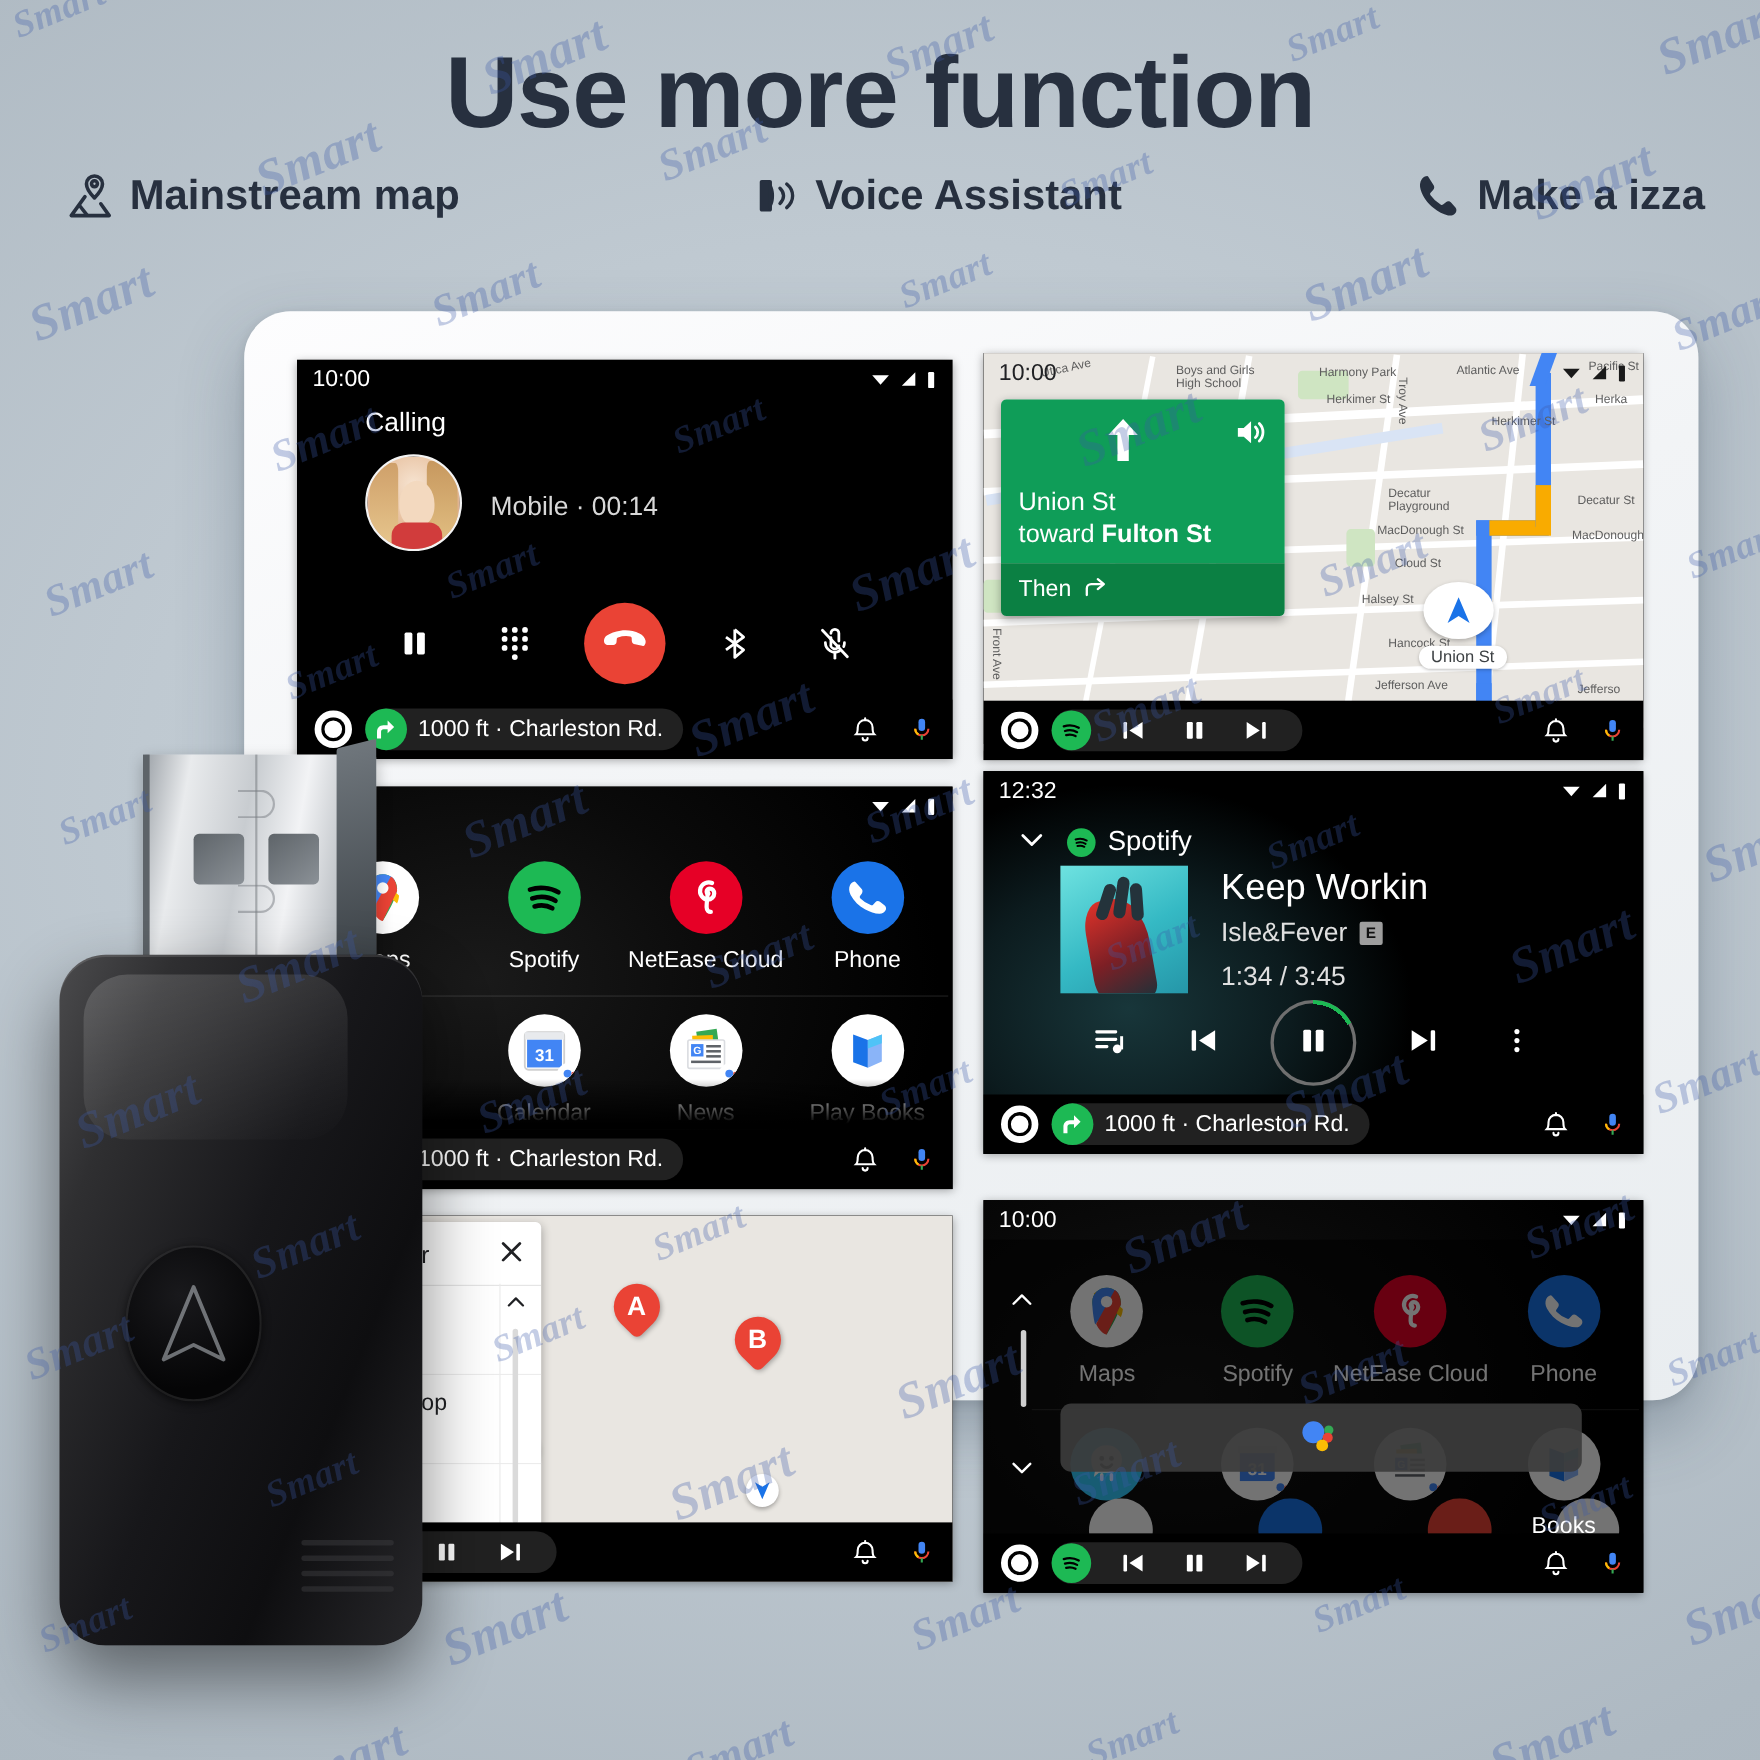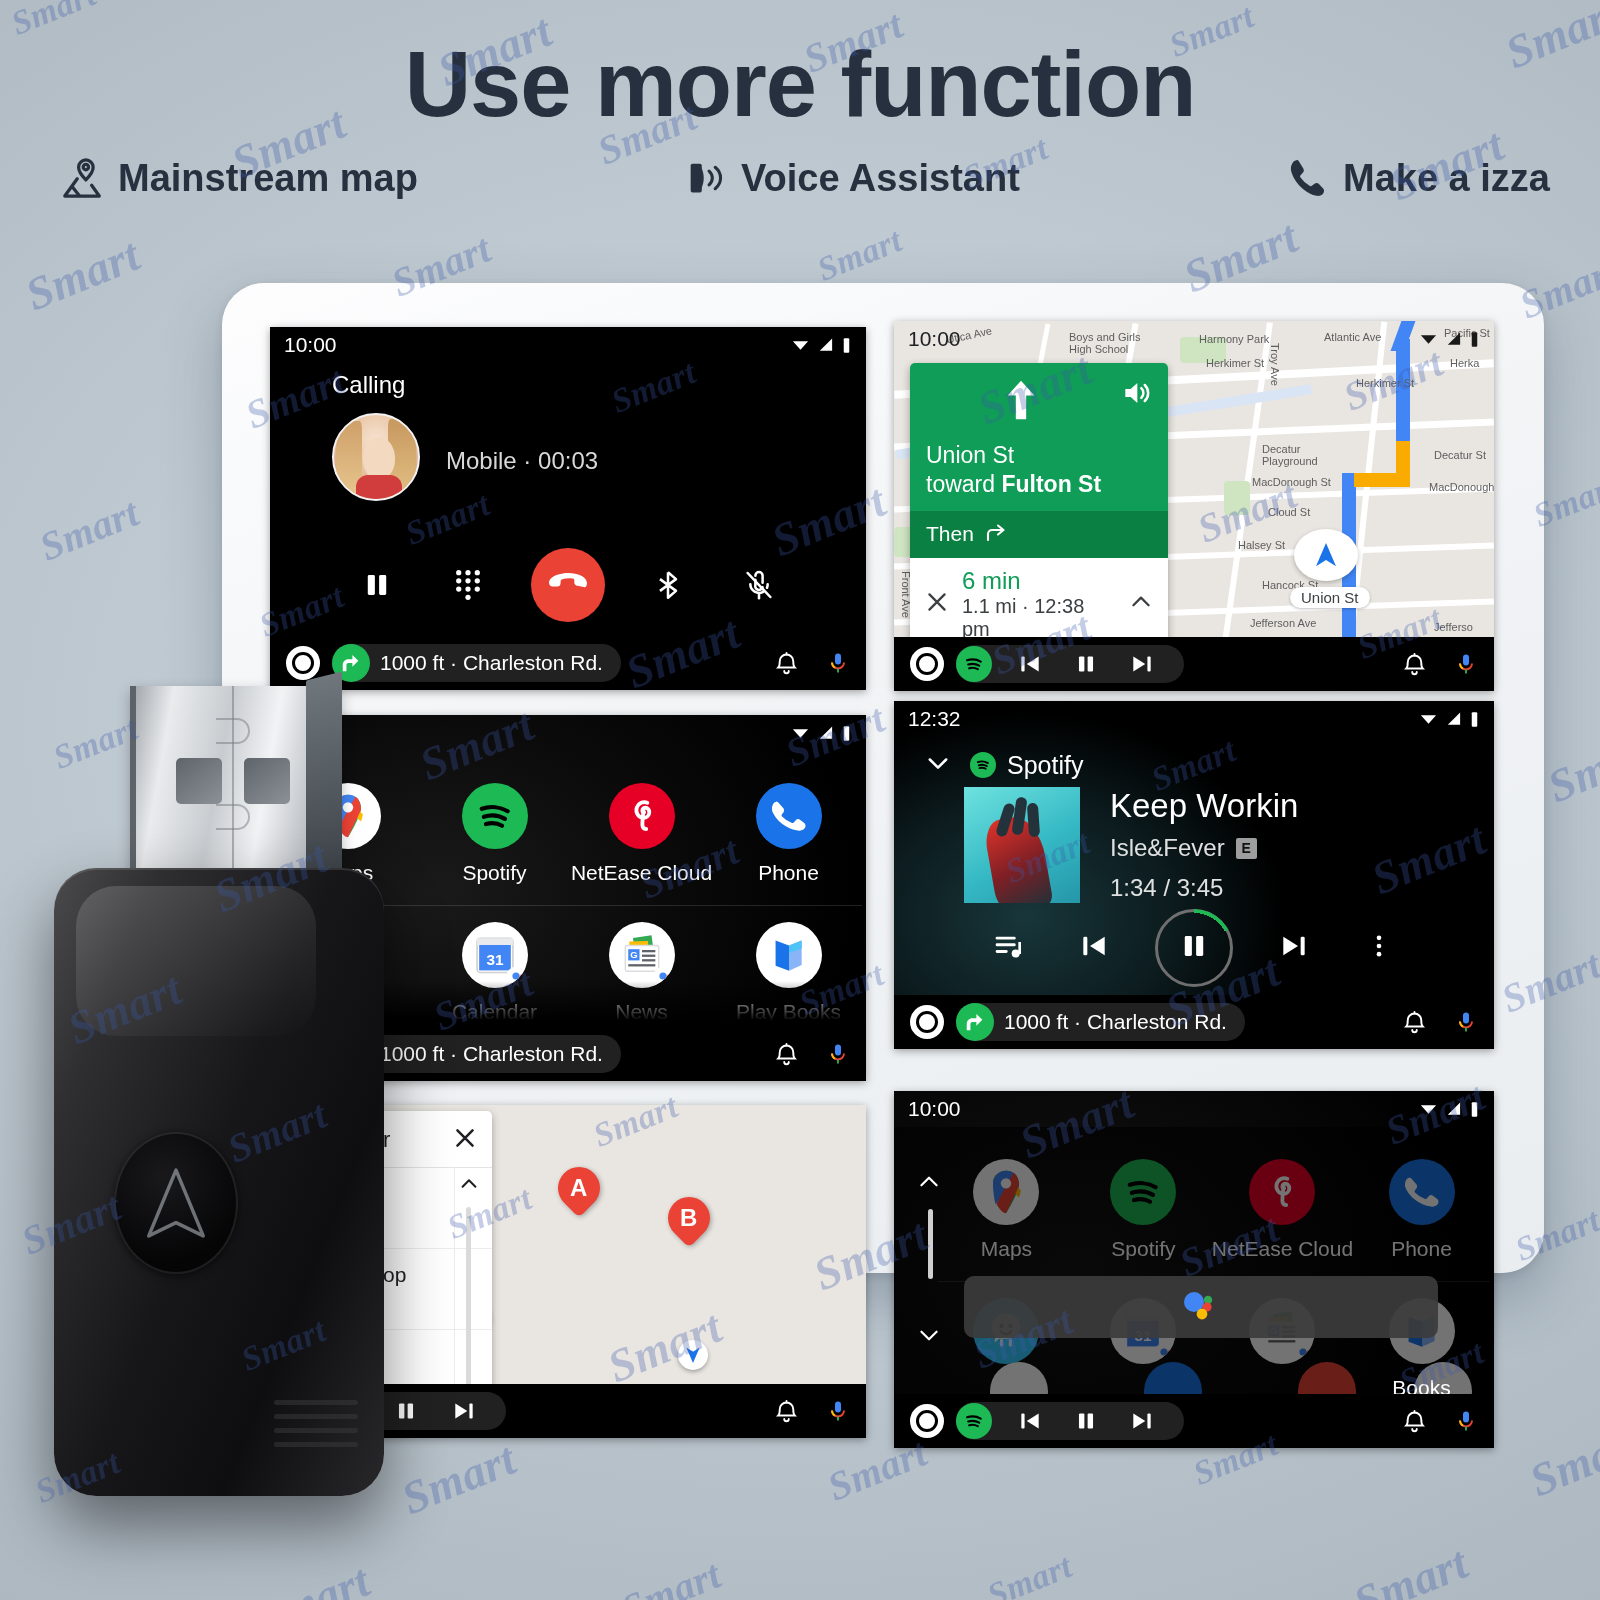--- a/index.html
+++ b/index.html
@@ -288,21 +288,21 @@
     <div id="call-label">Calling</div>
 
     <div id="call-contact">
       <div id="call-avatar">
         <div class="hair-l"></div>
           <div class="hair-r"></div>
         <div class="face"></div>
           <div class="top"></div>
       </div>
       <div>
-        <div id="call-sub">Mobile · 00:03</div>
+        <div id="call-sub">Mobile · 00:14</div>
       </div>
     </div>
 
     <div id="call-actions">
       <div class="call-btn">
         <span>
           <svg width="34" height="34" viewBox="0 0 24 24" fill="#fff">
               <rect x="5.5" y="5" width="5" height="14" rx="1"></rect>
               <rect x="13.5" y="5" width="5" height="14" rx="1"></rect>
             </svg>
@@ -468,36 +468,20 @@
         </div>
         <div id="nav-street">Union St</div>
         <div id="nav-toward"><span>toward </span><b>Fulton St</b></div>
       </div>
       <div id="nav-then">
         <span>Then</span>
         <span>
           <svg width="24" height="24" viewBox="0 0 24 24" fill="none" stroke="#fff" stroke-width="2.1" stroke-linecap="round" stroke-linejoin="round">
               <path d="M4 20v-6a4 4 0 0 1 4-4h10"></path>
               <path d="M14 5.5 19.5 10 14 14.5"></path>
-            </svg>
-        </span>
-      </div>
-      <div id="nav-card-bottom">
-        <span>
-          <svg width="26" height="26" viewBox="0 0 24 24" stroke="#3c4043" stroke-width="2.1" stroke-linecap="round">
-              <path d="M5 5l14 14M19 5 5 19"></path>
-            </svg>
-        </span>
-        <span style="flex:1 1 auto;">
-          <span id="nav-eta">6 min</span><br>
-          <span id="nav-detail">1.1 mi · 12:38 pm</span>
-        </span>
-        <span>
-          <svg width="26" height="26" viewBox="0 0 24 24" fill="none" stroke="#3c4043" stroke-width="2.1" stroke-linecap="round" stroke-linejoin="round">
-              <path d="M5 15l7-7 7 7"></path>
             </svg>
         </span>
       </div>
     </div>
 
     <div class="bottombar">
       <div class="bb-home"></div>
       <div class="bb-pill" style="padding:0 24px 0 0;gap:20px;">
         <span class="bb-spotify">
           <svg width="26" height="26" viewBox="0 0 24 24" fill="none" stroke="#000" stroke-width="1.9" stroke-linecap="round">

